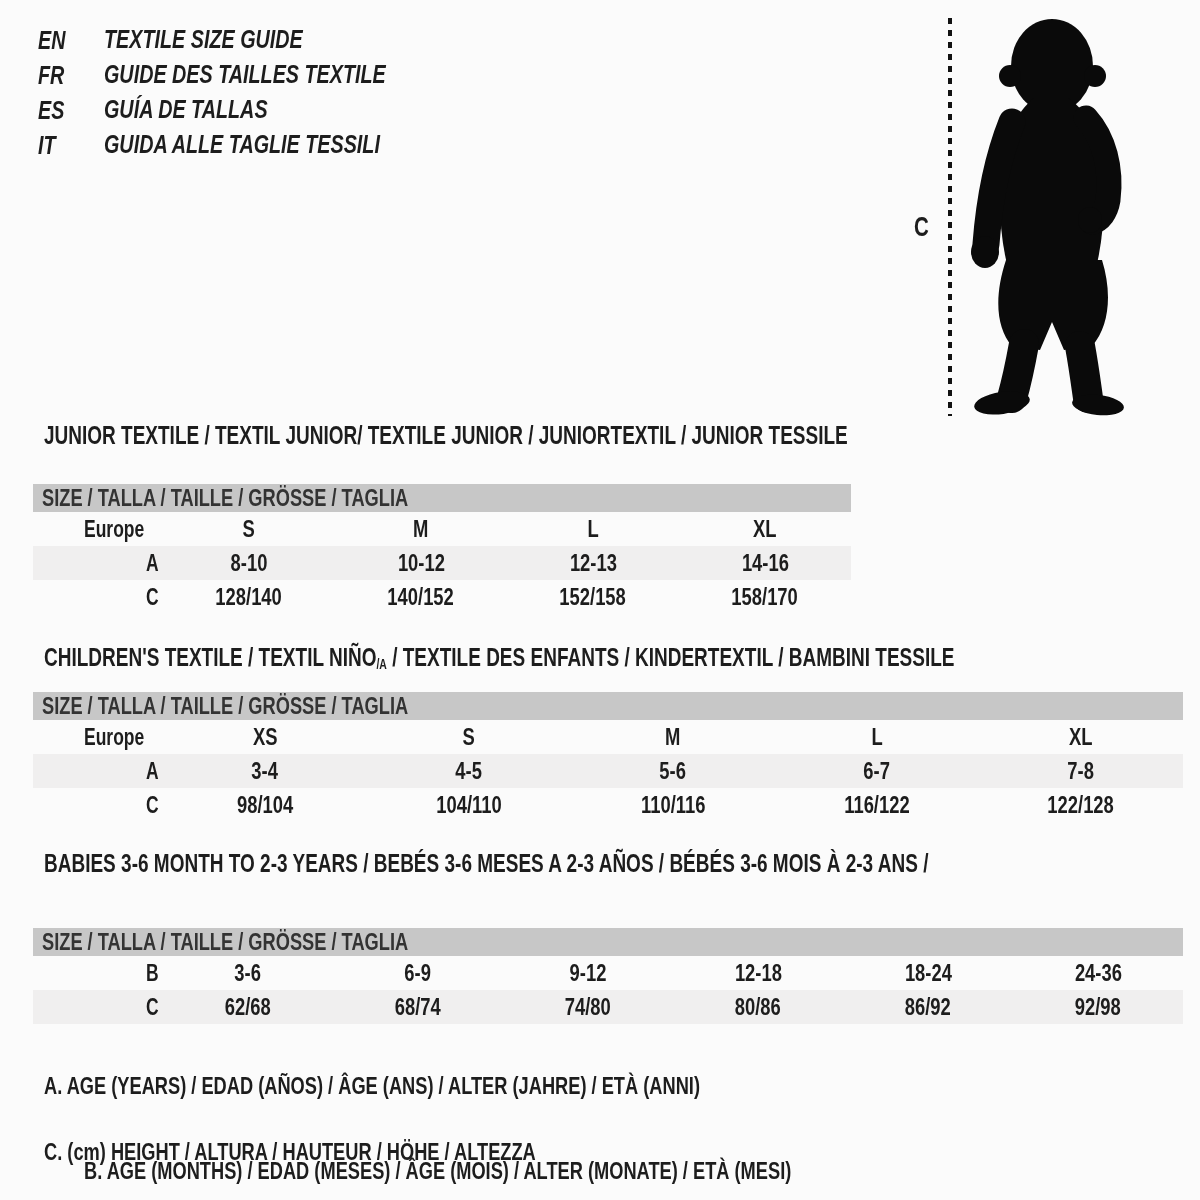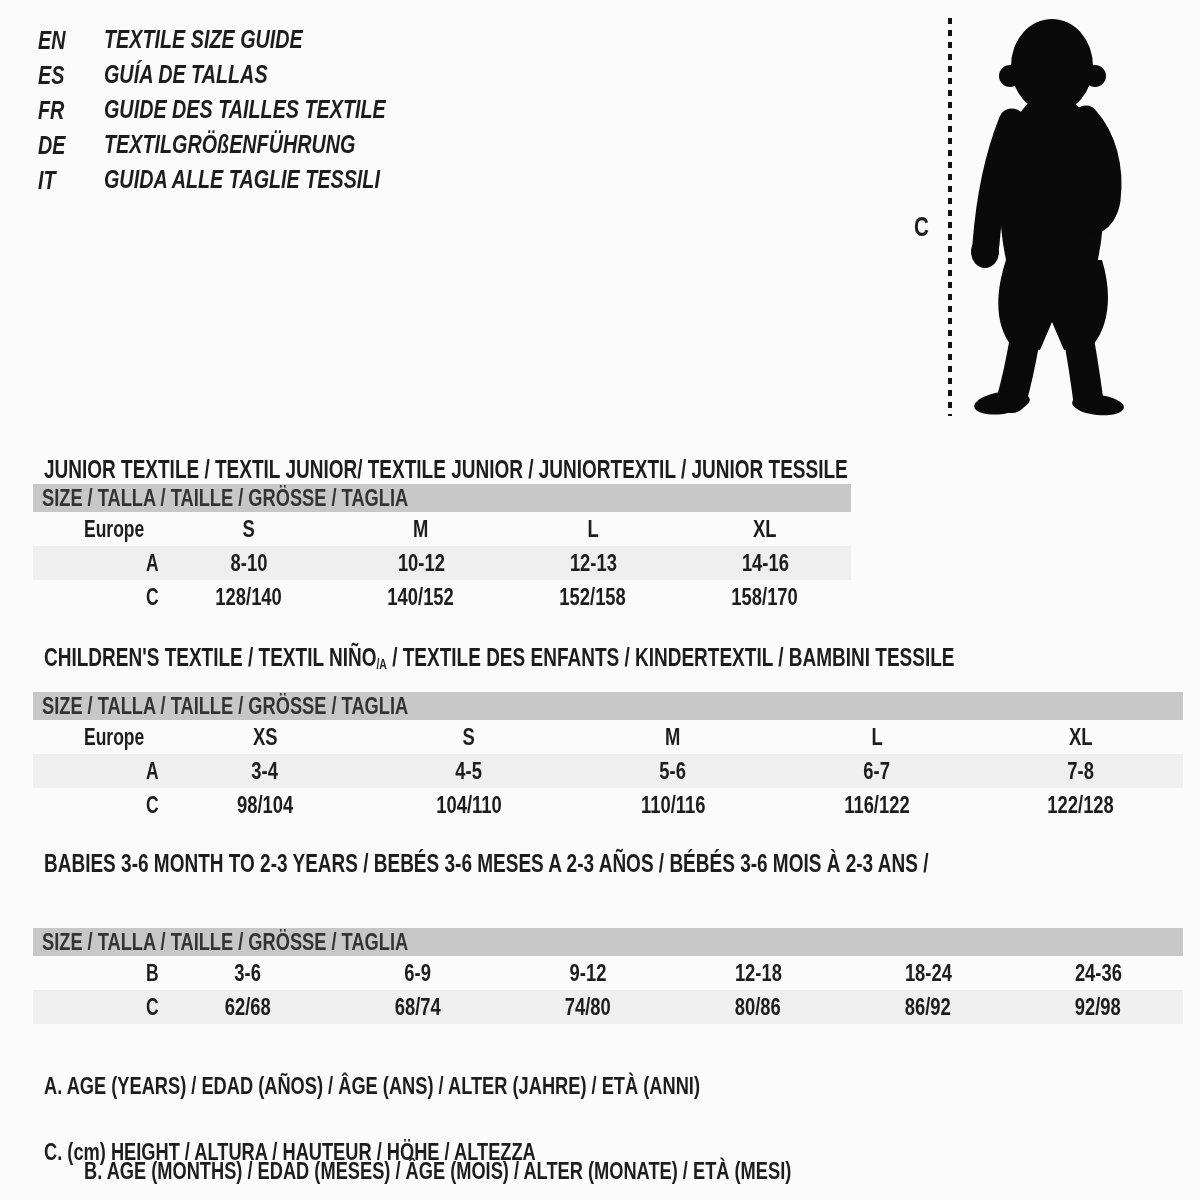--- a/index.html
+++ b/index.html
@@ -62,30 +62,26 @@
 <body>
 
 <div id="canvas">
 
   <section class="lang-block">
     <div class="lang-row">
       <span class="lang-code"><span class="cxl">EN</span></span>
       <span class="lang-label cxl">TEXTILE SIZE GUIDE</span>
     </div>
     <div class="lang-row">
+      <span class="lang-code"><span class="cxl">FR</span></span>
+      <span class="lang-label cxl">GUIDE DES TAILLES TEXTILE</span>
+    </div>
+    <div class="lang-row">
       <span class="lang-code"><span class="cxl">ES</span></span>
       <span class="lang-label cxl">GUÍA DE TALLAS</span>
-    </div>
-    <div class="lang-row">
-      <span class="lang-code"><span class="cxl">FR</span></span>
-      <span class="lang-label cxl">GUIDE DES TAILLES TEXTILE</span>
-    </div>
-    <div class="lang-row">
-      <span class="lang-code"><span class="cxl">DE</span></span>
-      <span class="lang-label cxl">TEXTILGRÖßENFÜHRUNG</span>
     </div>
     <div class="lang-row">
       <span class="lang-code"><span class="cxl">IT</span></span>
       <span class="lang-label cxl">GUIDA ALLE TAGLIE TESSILI</span>
     </div>
   </section>
 
   <div class="figure">
     <span class="measure-c"><span class="cxl">C</span></span>
     <div class="dotted-line"></div>
@@ -101,21 +97,21 @@
         <ellipse cx="128" cy="206" rx="12" ry="13"></ellipse>
         <path d="M44,246 C32,282 34,314 50,332 L78,336 L90,308 L102,336 L130,332 C148,312 150,278 140,246 Z"></path>
         <path d="M62,330 C58,352 54,370 50,384" stroke="#0a0a0a" stroke-width="30" stroke-linecap="round" fill="none"></path>
         <ellipse cx="40" cy="389" rx="28" ry="11" transform="rotate(-8 40 389)"></ellipse>
         <path d="M118,332 C122,354 124,370 126,384" stroke="#0a0a0a" stroke-width="30" stroke-linecap="round" fill="none"></path>
         <ellipse cx="136" cy="391" rx="26" ry="10" transform="rotate(6 136 391)"></ellipse>
       </g>
     </svg>
   </div>
 
-  <div class="section-title" style="left:44px;top:454px;">
+  <div class="section-title" style="left:44px;top:420px;">
     <span class="cxl">JUNIOR TEXTILE / TEXTIL JUNIOR/ TEXTILE JUNIOR / JUNIORTEXTIL / JUNIOR TESSILE</span>
   </div>
   <table class="size-table" style="left:33px;top:484px;width:818px;">
     <colgroup>
         <col style="width:130px">
         <col style="width:172px">
         <col style="width:172px">
         <col style="width:172px">
         <col style="width:172px">
       </colgroup>

